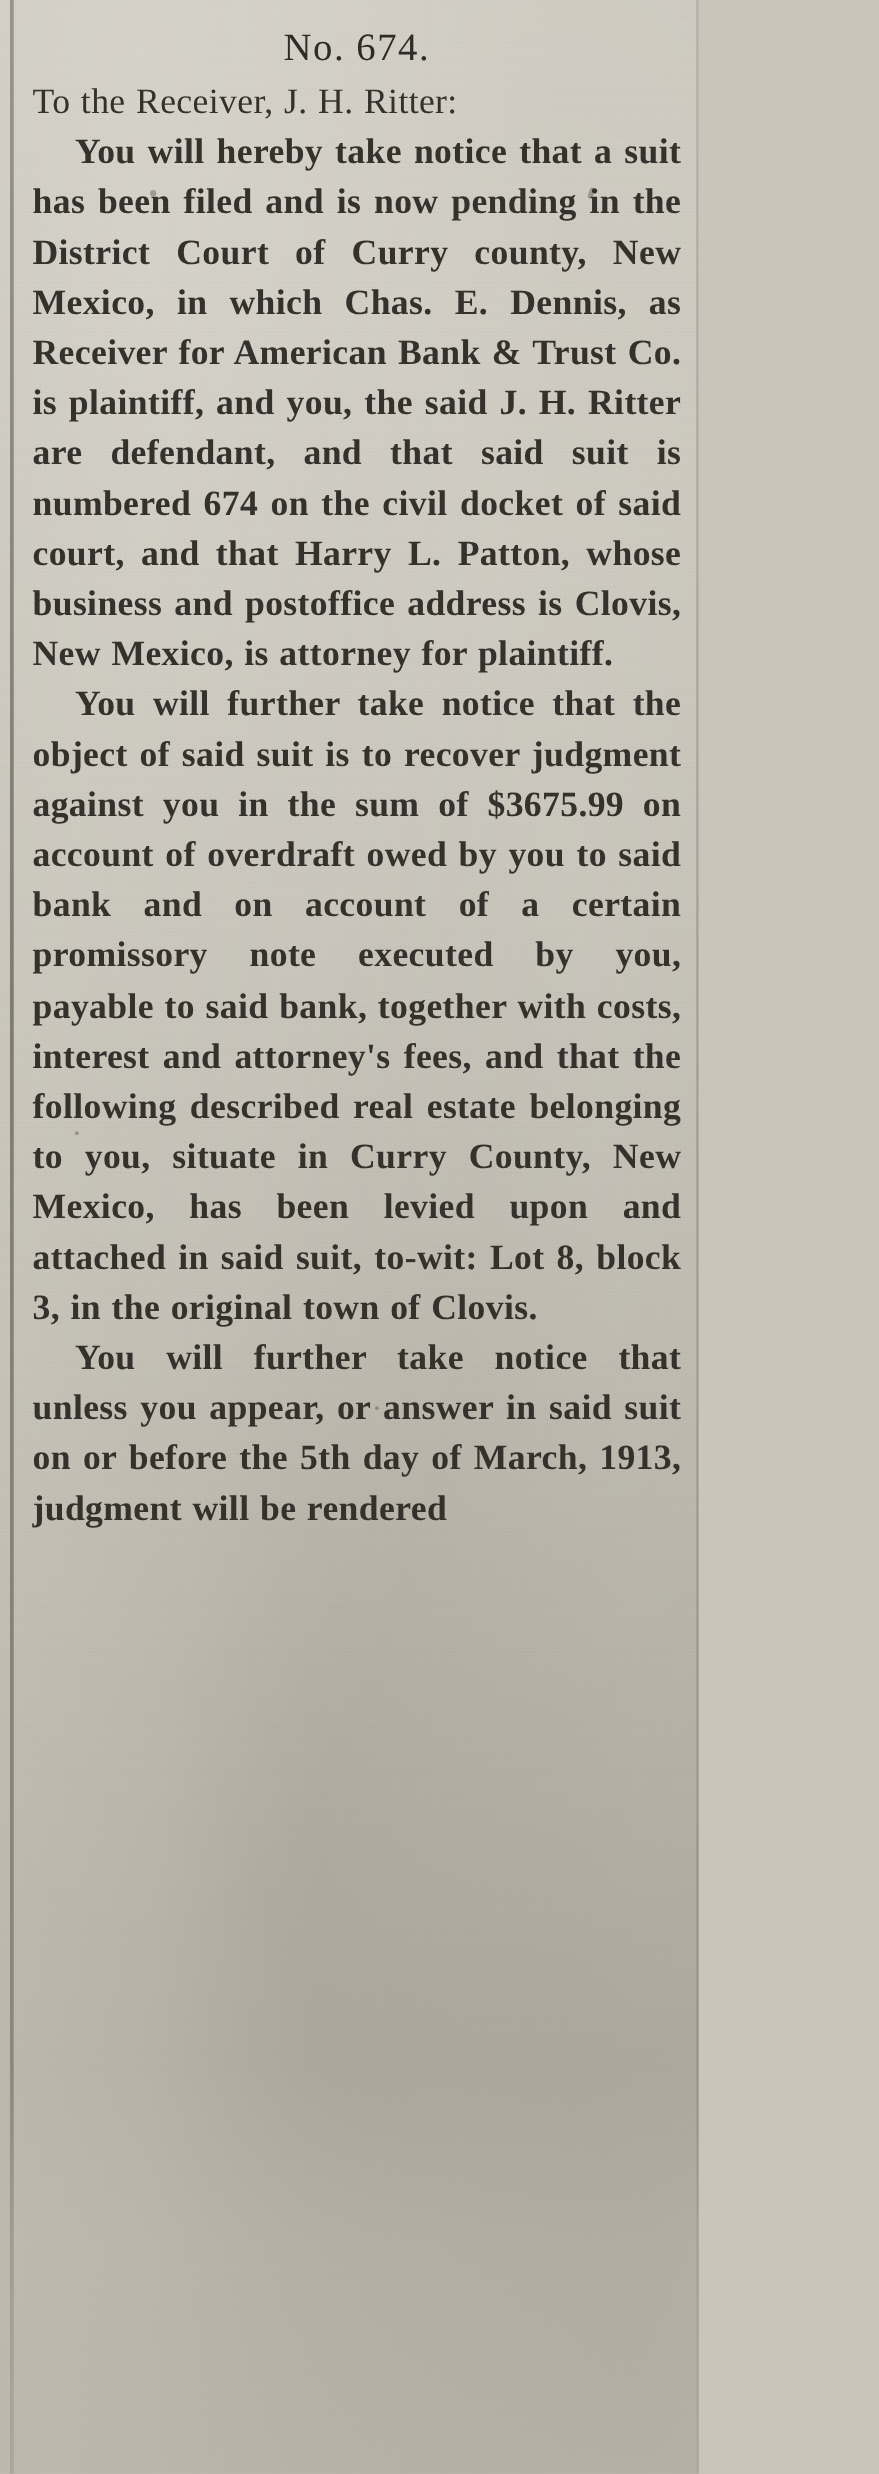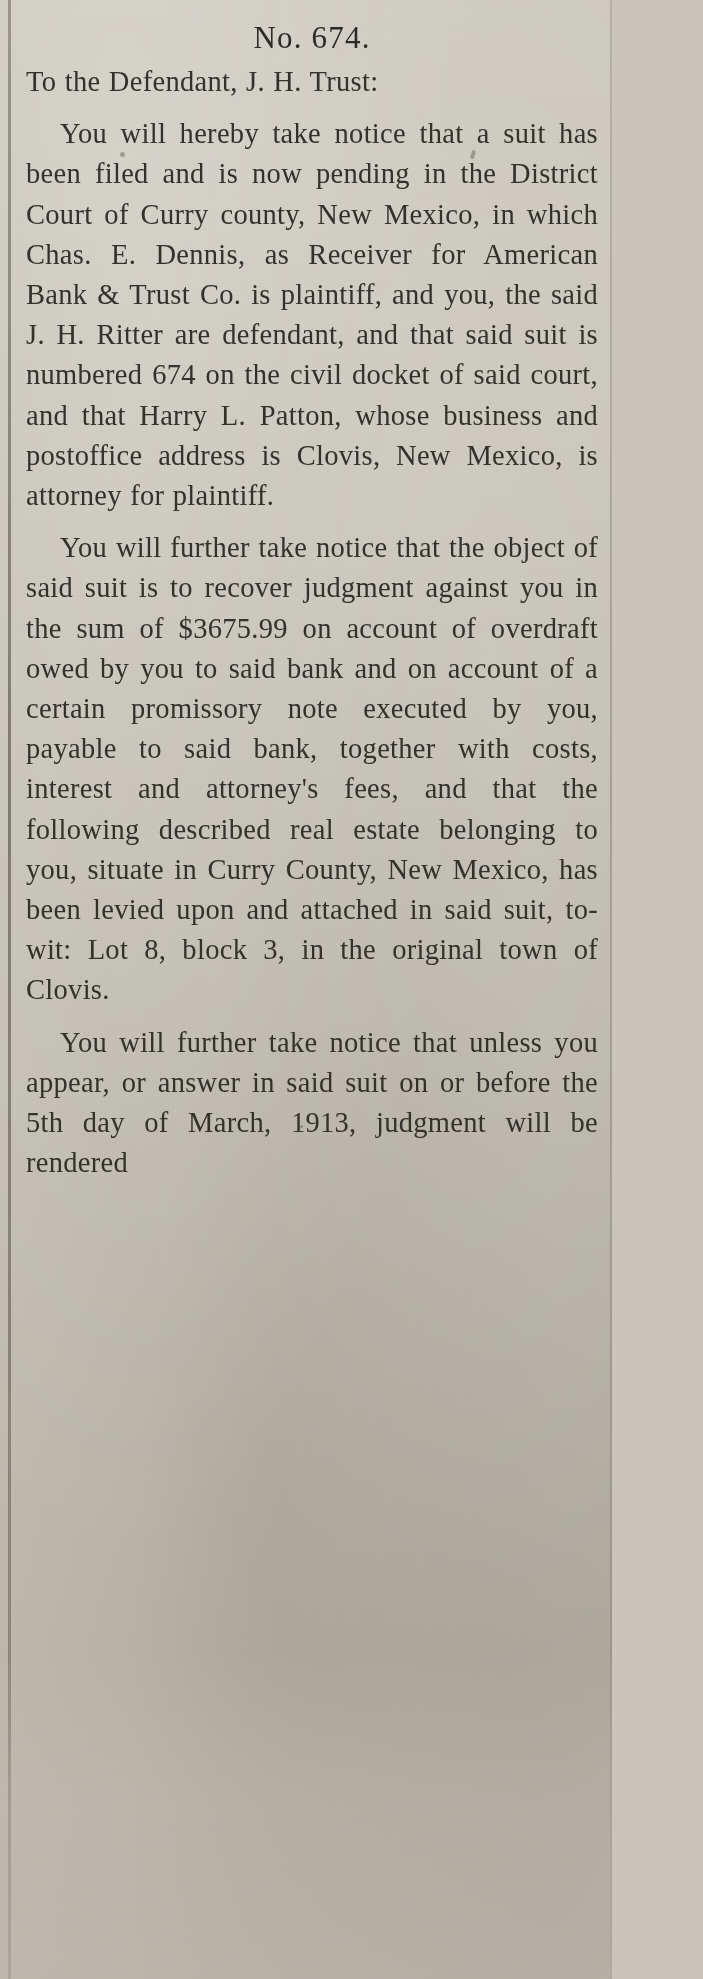--- a/index.html
+++ b/index.html
@@ -9,21 +9,21 @@
   body {
     width: 703px;
     height: 1979px;
     background: #c9c5bb;
     font-family: "Liberation Serif", serif;
     overflow: hidden;
   }
   
   .page {
     position: relative;
-    width: 612px;
+    width: 559px;
     height: 1979px;
     background:
       radial-gradient(ellipse at 20% 10%, rgba(255,255,255,0.20), rgba(255,255,255,0) 55%),
       radial-gradient(ellipse at 80% 35%, rgba(255,255,255,0.14), rgba(255,255,255,0) 60%),
       radial-gradient(ellipse at 45% 75%, rgba(120,110,95,0.16), rgba(0,0,0,0) 60%),
       radial-gradient(ellipse at 90% 95%, rgba(90,82,70,0.20), rgba(0,0,0,0) 55%),
       linear-gradient(180deg, #cdc9bf 0%, #c7c3b8 25%, #c3bfb4 55%, #bdb9ad 80%, #b8b3a7 100%);
     box-sizing: border-box;
     overflow: hidden;
   }
@@ -73,21 +73,22 @@
     text-justify: inter-word;
     letter-spacing: 0.3px;
     word-spacing: 1px;
     text-indent: 0;
     font-family: "Liberation Serif", serif;
   }
   p.body.indent {
     text-indent: 34px;
   }
   p.body + p.body {
-    margin-top: 12px;
+    margin-top: 0px;
+    font-weight: bold;
   }
   
   .fade {
     position: absolute;
     left: 0;
     right: 0;
     bottom: 0;
     height: 330px;
     pointer-events: none;
     background: linear-gradient(180deg, rgba(196,192,182,0) 0%, rgba(196,192,182,0.35) 45%, rgba(192,188,177,0.55) 100%);
@@ -104,21 +105,21 @@
 
 <div class="page">
 
   <div class="col-rule"></div>
   <div class="col-rule right"></div>
 
   <div class="content">
 
     <div class="headline">No. 674.</div>
 
-    <p class="body">To the Defendant, J. H. Trust:</p>
+    <p class="body">To the Receiver, J. H. Ritter:</p>
 
     <p class="body indent">You will hereby take notice that a suit has been filed and is now pending in the District Court of Curry county, New Mexico, in which Chas. E. Dennis, as Receiver for American Bank &amp; Trust Co. is plaintiff, and you, the said J. H. Ritter are defendant, and that said suit is numbered 674 on the civil docket of said court, and that Harry L. Patton, whose business and postoffice address is Clovis, New Mexico, is attorney for plaintiff.</p>
 
     <p class="body indent">You will further take notice that the object of said suit is to recover judgment against you in the sum of $3675.99 on account of overdraft owed by you to said bank and on account of a certain promissory note executed by you, payable to said bank, together with costs, interest and attorney's fees, and that the following described real estate belonging to you, situate in Curry County, New Mexico, has been levied upon and attached in said suit, to-wit: Lot 8, block 3, in the original town of Clovis.</p>
 
     <p class="body indent">You will further take notice that unless you appear, or answer in said suit on or before the 5th day of March, 1913, judgment will be rendered</p>
 
   </div>
 
   <div class="grain"></div>

